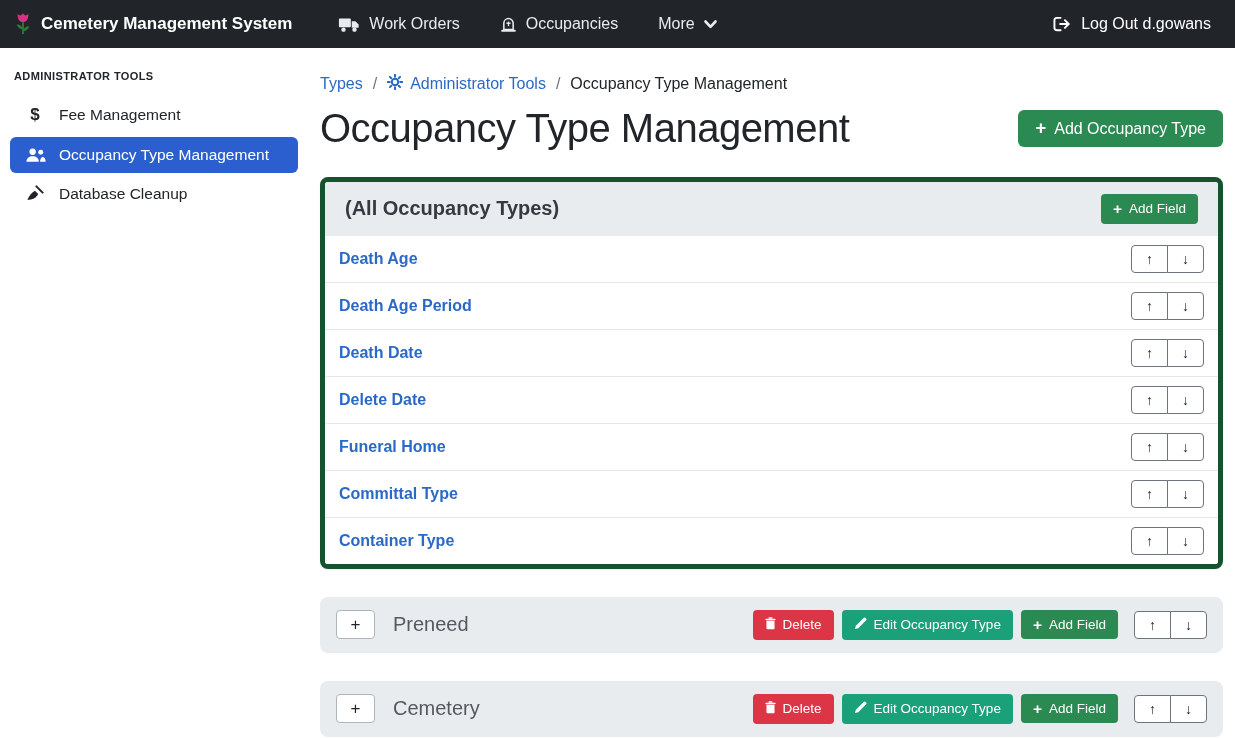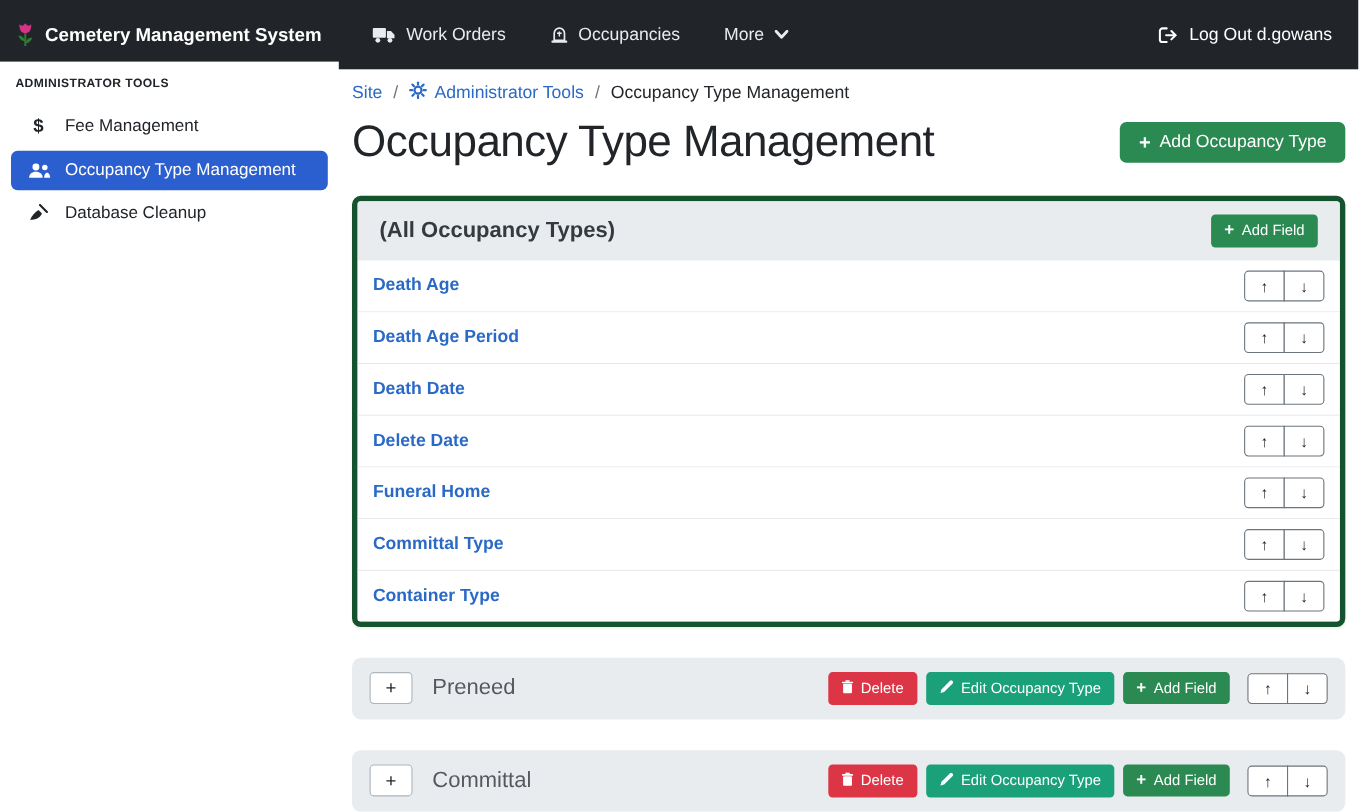--- a/index.html
+++ b/index.html
@@ -7,21 +7,21 @@
   body {
     width: 1235px; height: 738px; overflow: hidden; position: relative;
     font-family: "Liberation Sans", sans-serif;
     color: #212529; background: #fff;
   }
   a { text-decoration: none; }
   button { font-family: inherit; }
 
   
   .navbar {
-    height: 63px; background: var(--navbar-bg, #212529);
+    height: 48px; background: var(--navbar-bg, #212529);
     display: flex; align-items: center; padding: 0 24px 0 14px; color: #fff;
   }
   .brand { display: flex; align-items: center; gap: 9px; font-weight: 700; font-size: 17px; color: #fff; cursor: pointer; }
   .nav-links { display: flex; align-items: center; gap: 40px; margin-left: 46px; font-size: 16px; }
   .nav-link { display: flex; align-items: center; gap: 9px; color: #e9ecef; cursor: pointer; }
   .logout { margin-left: auto; display: flex; align-items: center; gap: 9px; color: #fff; font-size: 16px; cursor: pointer; }
   .nav-ic { display: inline-flex; align-items: center; }
 
   
   .sidebar { position: absolute; top: 56px; left: 0; width: 308px; padding: 8px 10px; background: #fff; }
@@ -178,21 +178,21 @@
         <path d="M10 6.5 L13.5 10 C11.5 14.5 7 16.5 1.5 16.5 C3.5 12 6 9 10 6.5 Z" fill="currentColor"></path>
       </svg>
     </span>
     <span>Database Cleanup</span>
   </div>
 </aside>
 
 <main class="main">
 
   <nav class="breadcrumb">
-    <a>Site</a>
+    <a>Types</a>
     <span class="sep">/</span>
     <a>
       <span>
         <svg width="16" height="16" viewBox="0 0 16 16" stroke="#2a69c6" stroke-width="2" fill="none" stroke-linecap="round">
           <circle cx="8" cy="8" r="3.2"></circle>
           <line x1="8" y1="0.8" x2="8" y2="2.8"></line>
             <line x1="8" y1="13.2" x2="8" y2="15.2"></line>
           <line x1="0.8" y1="8" x2="2.8" y2="8"></line>
             <line x1="13.2" y1="8" x2="15.2" y2="8"></line>
           <line x1="2.9" y1="2.9" x2="4.3" y2="4.3"></line>
@@ -347,21 +347,21 @@
           <span>↓</span>
         </button>
       </div>
     </div>
   </section>
 
   <section class="type-section">
     <button class="expand-btn">
       <span>+</span>
     </button>
-    <h2 class="section-title">Committal</h2>
+    <h2 class="section-title">Cemetery</h2>
     <div class="section-actions">
       <button class="btn red sm">
         <span>
           <svg width="11" height="13" viewBox="0 0 12 14" fill="#fff">
             <rect x="1.6" y="3.9" width="8.8" height="9.4" rx="1"></rect>
             <rect x="0.4" y="1.8" width="11.2" height="1.6" rx="0.8"></rect>
             <rect x="3.8" y="0.3" width="4.4" height="1.6" rx="0.8"></rect>
           </svg>
         </span>
         <span>Delete</span>

